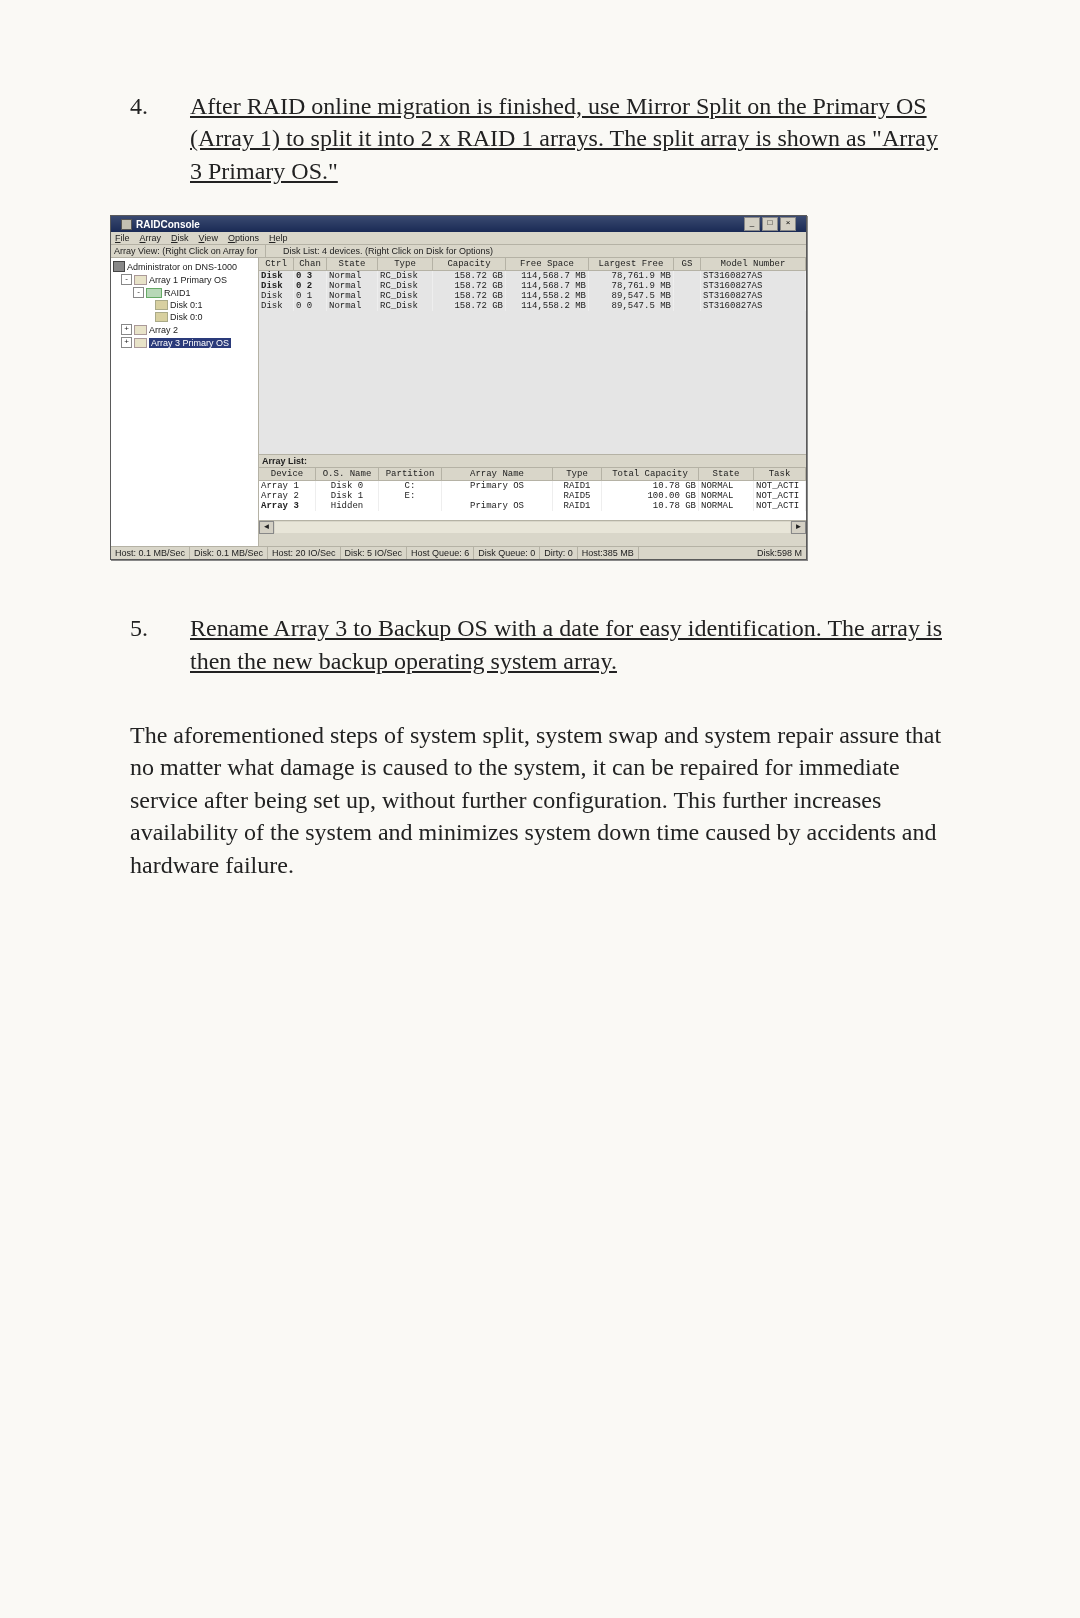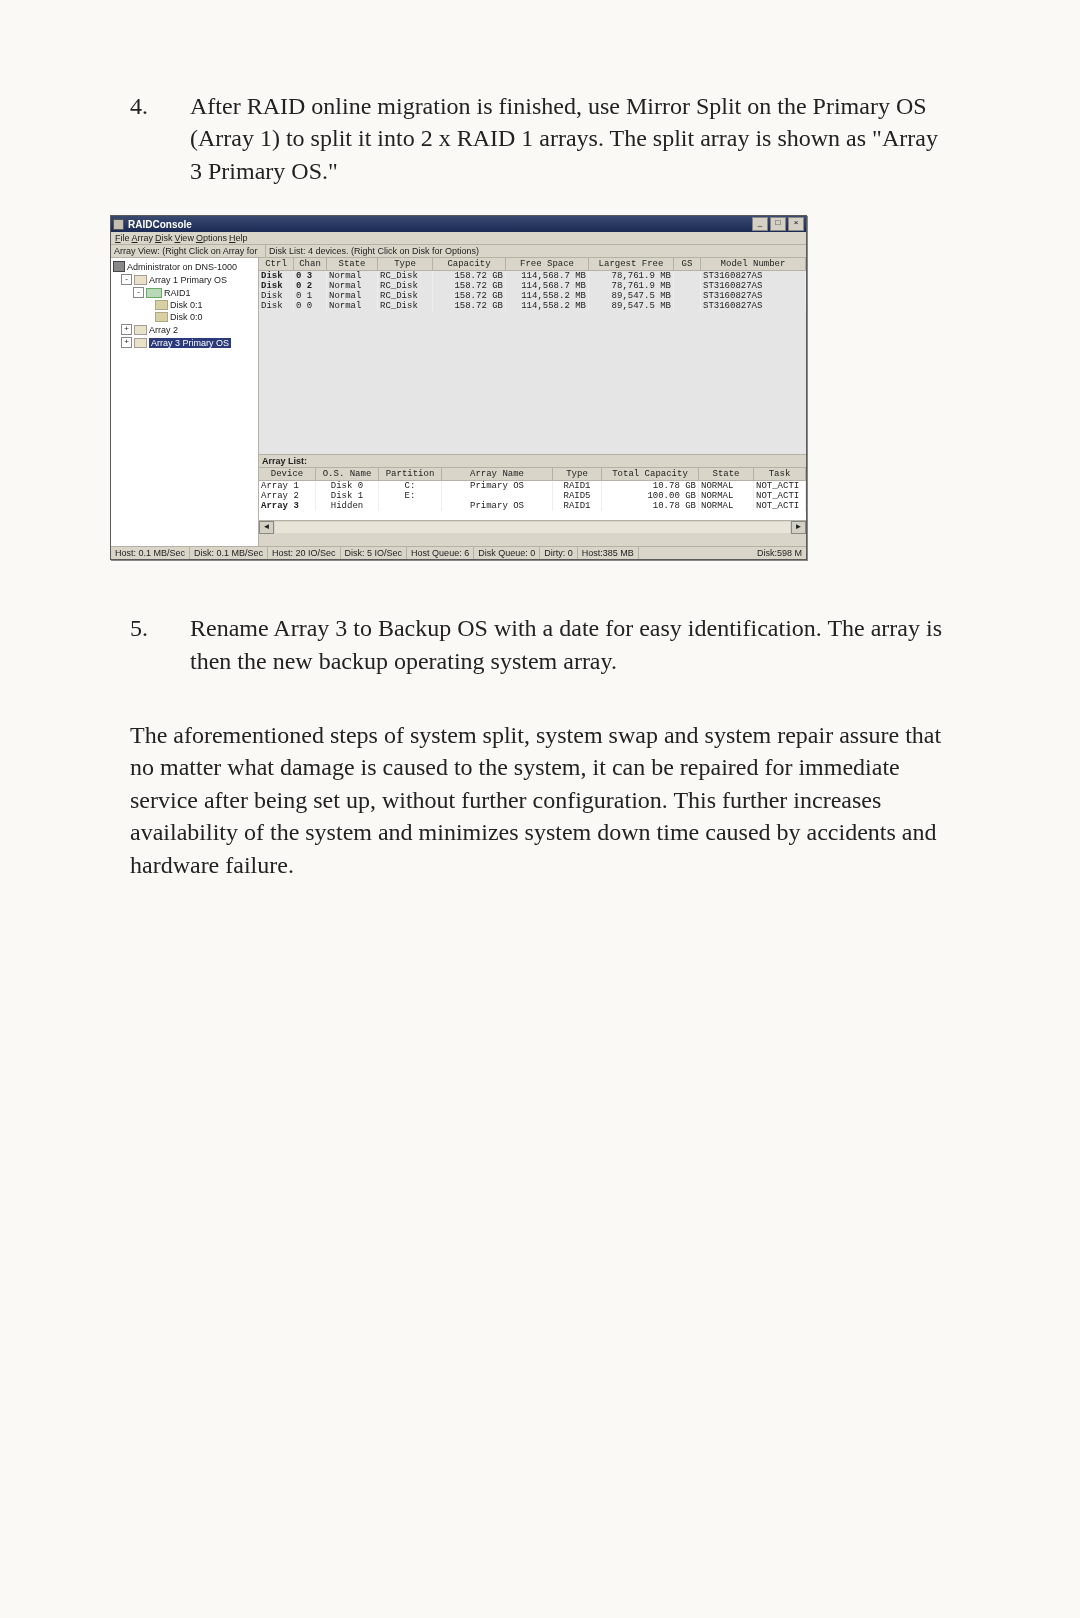--- a/index.html
+++ b/index.html
@@ -21,20 +21,21 @@
     margin-bottom: 10px;
     font-size: 24px;
     line-height: 1.35;
   }
   .step .num {
     width: 60px;
     flex: 0 0 60px;
   }
   .step .txt {
     flex: 1;
+    text-decoration: underline;
   }
   .figure {
     margin: 28px 0 40px -20px;
   }
   .para {
     font-size: 24px;
     line-height: 1.35;
     margin-top: 42px;
   }
   .footer {
@@ -60,51 +61,52 @@
     font-family: Tahoma, Arial, sans-serif;
     font-size: 9px;
     background: #d9d6c9;
   }
   .titlebar {
     background: linear-gradient(#3a4a70, #1a2a55);
     color: #fff;
     display: flex;
     align-items: center;
     height: 16px;
-    padding: 0 2px;
+    padding: 0 10px;
   }
   .titlebar .appicon {
     width: 11px; height: 11px;
     background: #c3c0b2;
     border: 1px solid #555;
     margin-right: 4px;
     box-sizing: border-box;
   }
   .titlebar .ttl { flex:1; font-weight:bold; font-size:10px; }
   .winbtns { display:flex; gap:2px; }
   .winbtn {
     width: 14px; height: 12px;
     background: #d4d0c4;
     border: 1px solid #888;
     font-size: 8px; line-height: 10px; text-align:center;
     color:#000;
   }
   .menubar {
     background: #d9d6c9;
     display:flex;
-    gap: 2px;
+    gap: 10px;
     padding: 1px 4px;
     border-bottom: 1px solid #b5b2a5;
   }
   .menubar span { cursor: default; }
   .menubar .u { text-decoration: underline; }
   .splitlabels {
     display:flex;
     border-bottom: 1px solid #b5b2a5;
     background:#d9d6c9;
+    gap:14px;
   }
   .splitlabels .l { width: 148px; padding:1px 3px; border-right:1px solid #b5b2a5;}
   .splitlabels .r { flex:1; padding:1px 3px;}
   .body {
     display:flex;
     background:#d9d6c9;
   }
   .tree {
     width: 148px;
     background:#fff;

